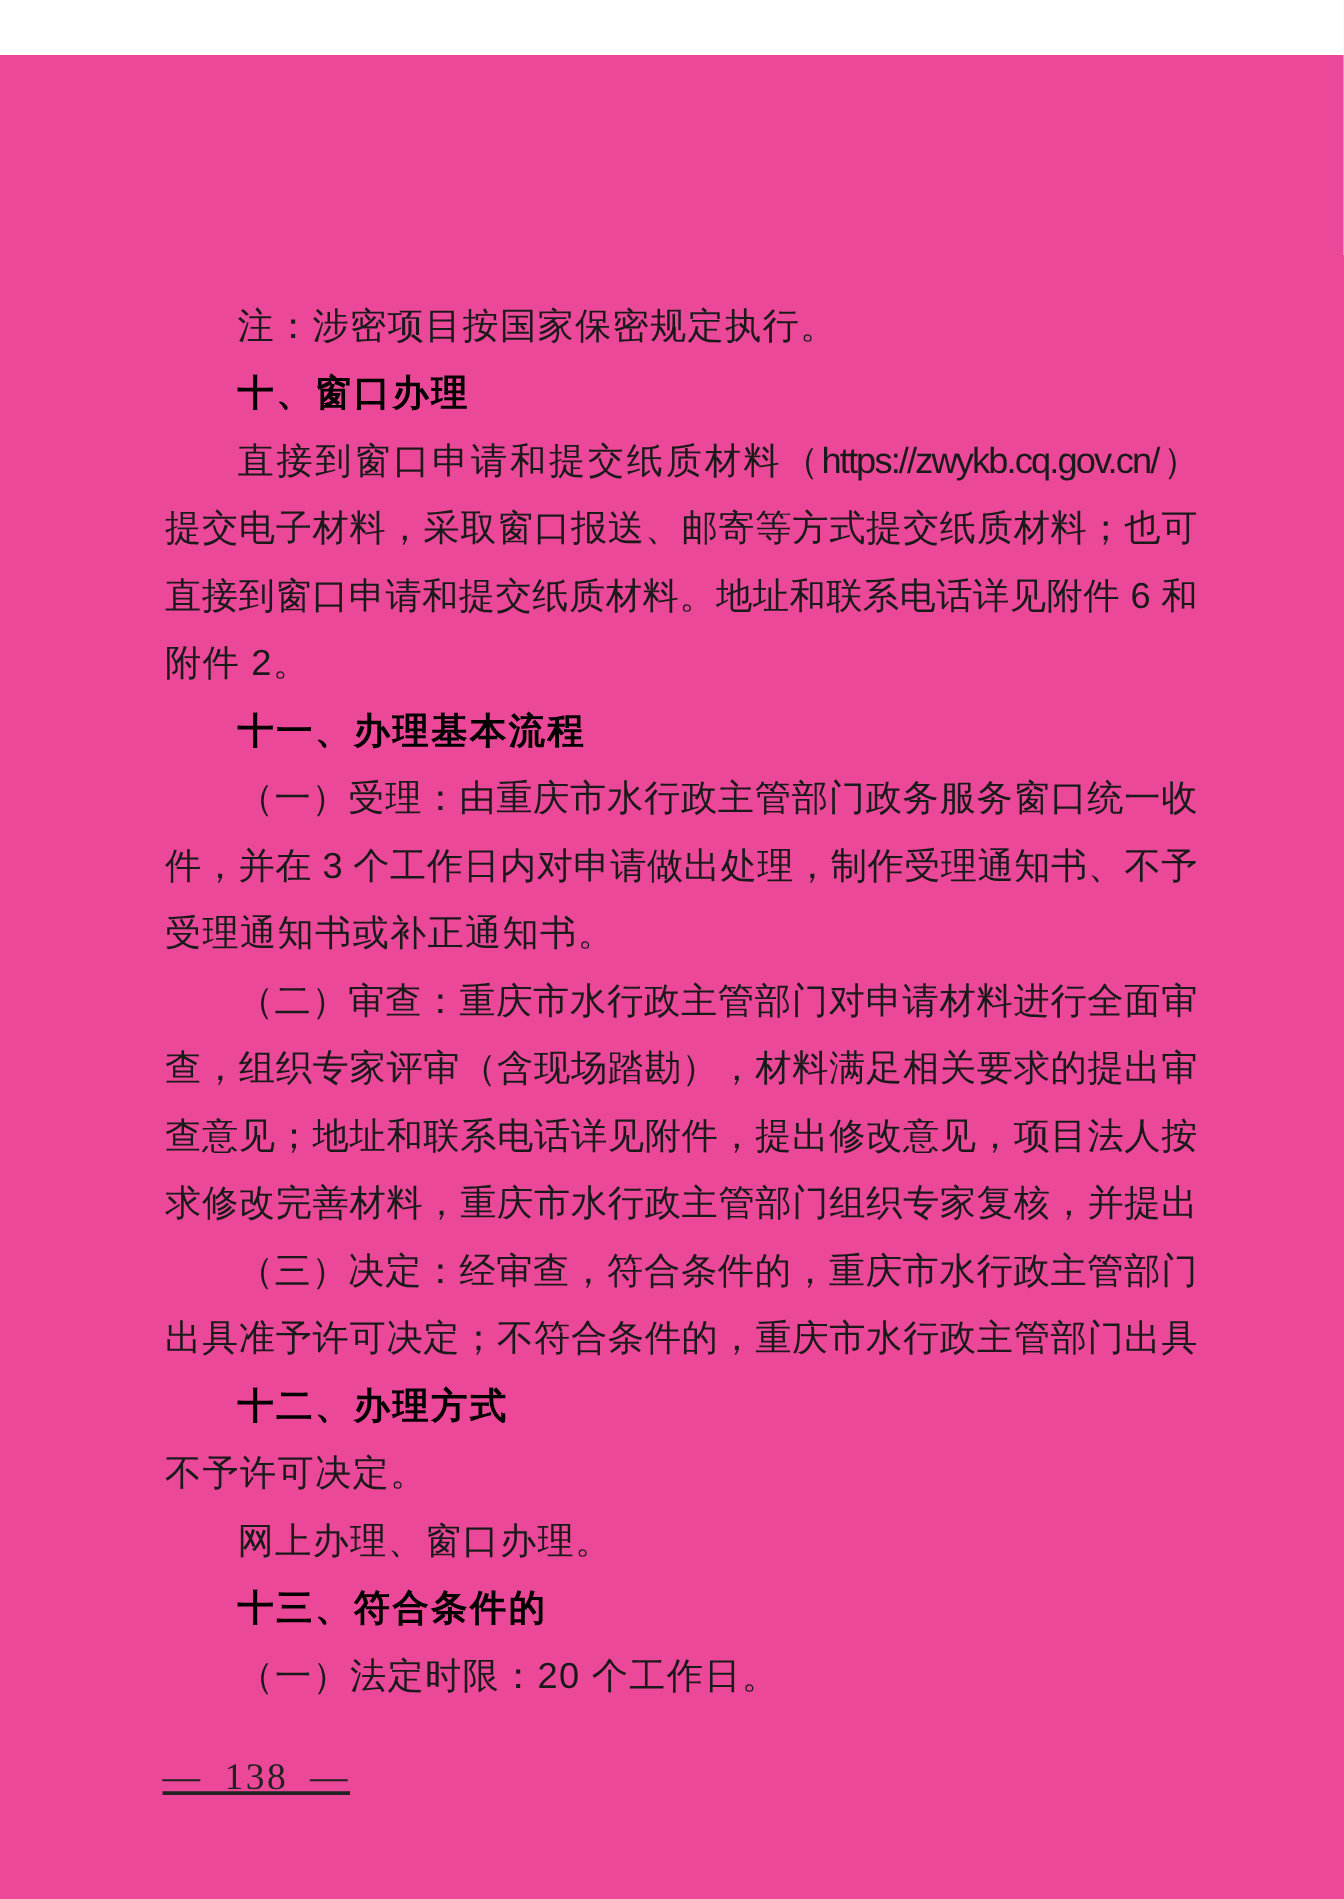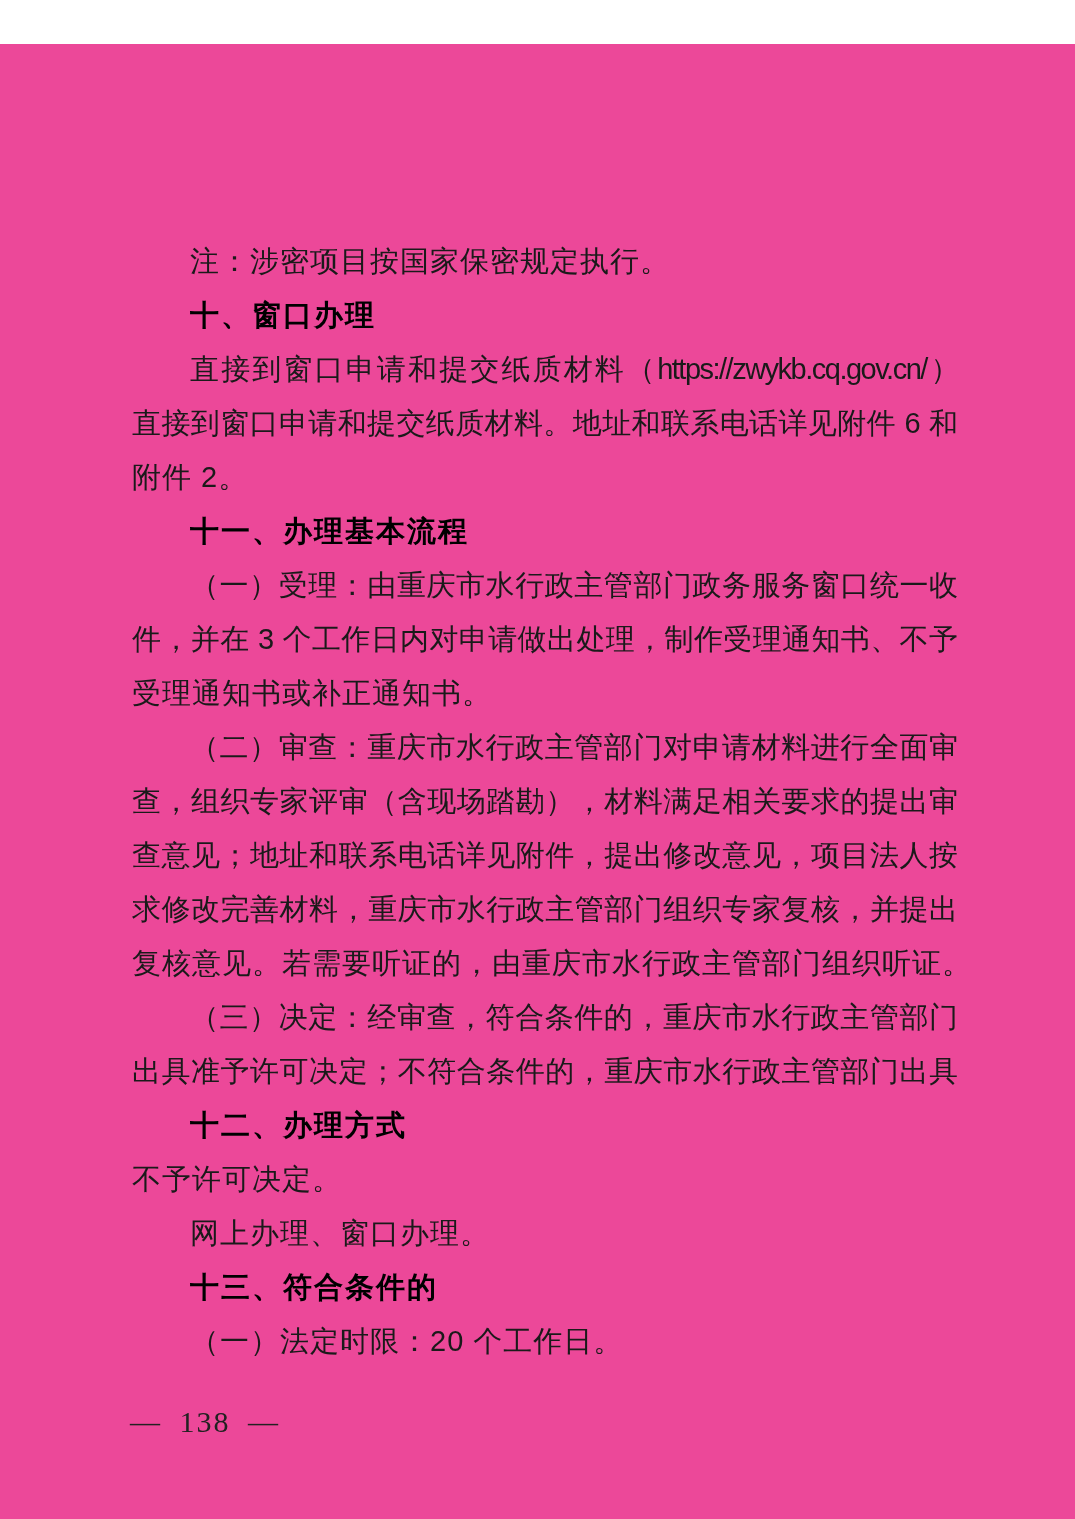--- a/index.html
+++ b/index.html
@@ -58,41 +58,42 @@
     position: absolute;
     left: 130px;
     top: 1362px;
     height: 32px;
     line-height: 32px;
     font-family: "Liberation Serif", "DejaVu Serif", serif;
     font-size: 30px;
     color: #222222;
     letter-spacing: 2px;
     word-spacing: 8px;
+    text-decoration: underline;
   }
 </style>
 </head>
 <body>
 
 <div class="page">
   <div class="doc-body">
       <div class="line body indent">注：涉密项目按国家保密规定执行。</div>
       <div class="line heading indent">十、窗口办理</div>
       <div class="line body indent justify tight">直接到窗口申请和提交纸质材料（https://zwykb.cq.gov.cn/）</div>
+      <div class="line body justify">提交电子材料，采取窗口报送、邮寄等方式提交纸质材料；也可</div>
       <div class="line body justify">直接到窗口申请和提交纸质材料。地址和联系电话详见附件 6 和</div>
       <div class="line body">附件 2。</div>
       <div class="line heading indent">十一、办理基本流程</div>
       <div class="line body indent justify">（一）受理：由重庆市水行政主管部门政务服务窗口统一收</div>
       <div class="line body justify">件，并在 3 个工作日内对申请做出处理，制作受理通知书、不予</div>
       <div class="line body">受理通知书或补正通知书。</div>
       <div class="line body indent justify">（二）审查：重庆市水行政主管部门对申请材料进行全面审</div>
       <div class="line body justify">查，组织专家评审（含现场踏勘），材料满足相关要求的提出审</div>
       <div class="line body justify">查意见；地址和联系电话详见附件，提出修改意见，项目法人按要</div>
       <div class="line body justify">求修改完善材料，重庆市水行政主管部门组织专家复核，并提出</div>
-      <div class="line body">复核意见。若需要听证的，由重庆市水行政主管部门组织听证。</div>
       <div class="line body indent justify">（三）决定：经审查，符合条件的，重庆市水行政主管部门</div>
       <div class="line body justify">出具准予许可决定；不符合条件的，重庆市水行政主管部门出具</div>
       <div class="line heading indent">十二、办理方式</div>
       <div class="line body">不予许可决定。</div>
       <div class="line body indent">网上办理、窗口办理。</div>
       <div class="line heading indent">十三、符合条件的</div>
       <div class="line body indent">（一）法定时限：20 个工作日。</div>
     </div>
   <div class="footer">
     <span>— 138 —</span>

